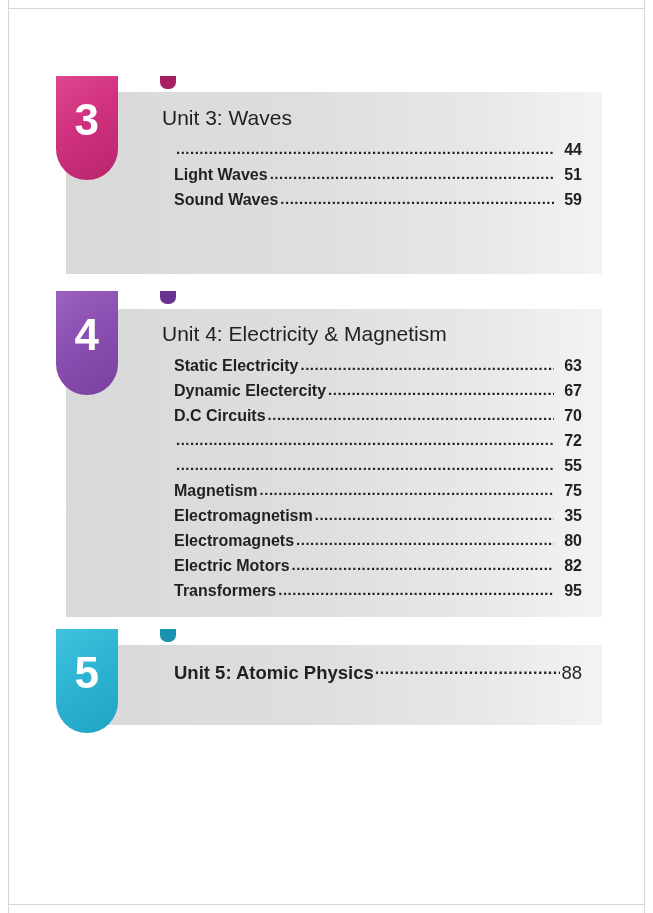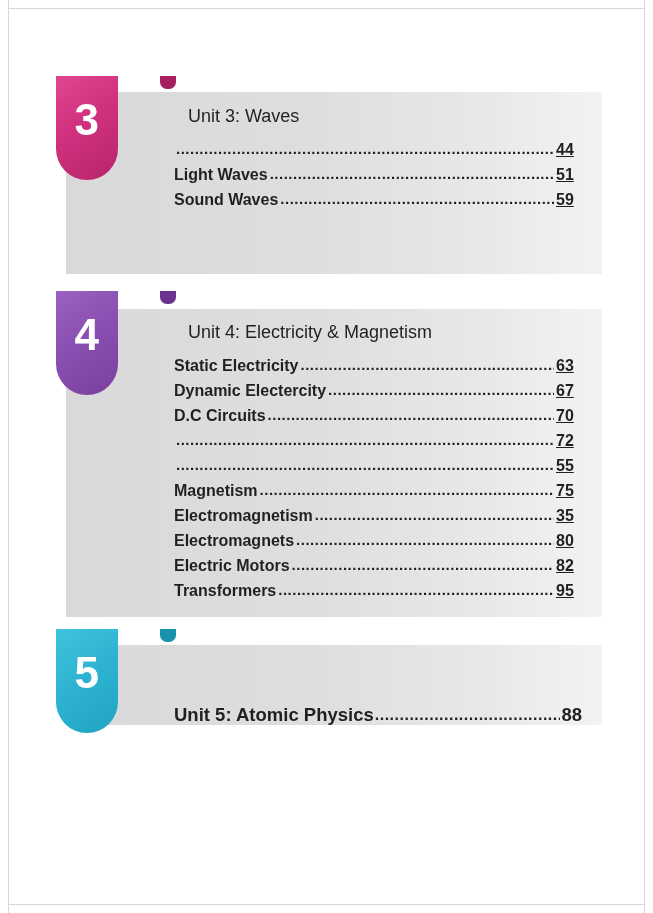--- a/index.html
+++ b/index.html
@@ -98,23 +98,23 @@
   }
   .stub-4 { background: #6b3390; }
 
   .badge-5 {
     background: linear-gradient(145deg, #3fc3dd 0%, #2eb4d2 45%, #1fa3c2 100%);
   }
   .stub-5 { background: #1892ad; }
 
   .unit-title {
     position: absolute;
-    left: 188px;
-    color: #231f20;
-    font-size: 18px;
+    left: 162px;
+    color: #231f20;
+    font-size: 21px;
     font-weight: normal;
     white-space: nowrap;
   }
 
   .toc-list {
     position: absolute;
     left: 174px;
     width: 408px;
   }
   .toc-row {
@@ -135,48 +135,48 @@
     margin: 0 2px;
     color: #231f20;
     font-weight: bold;
     letter-spacing: 0.5px;
     font-size: 15px;
     position: relative;
     top: -1px;
   }
   .toc-row .pg {
     font-weight: bold;
+    text-align: right;
     min-width: 26px;
-    text-decoration: underline;
   }
 
   
   .single-row {
     position: absolute;
     left: 174px;
     display: flex;
-    align-items: flex-end;
+    align-items: flex-start;
     width: 408px;
     font-size: 18.5px;
     color: #231f20;
     white-space: nowrap;
   }
   .single-row .label { font-weight: bold; }
   .single-row .leader {
     flex: 1 1 auto;
     overflow: hidden;
     white-space: nowrap;
     font-weight: bold;
     letter-spacing: 0.5px;
     font-size: 16px;
     position: relative;
     top: -2px;
     margin: 0 1px;
   }
-  .single-row .pg { font-weight: bold; margin-top: 42px; }
+  .single-row .pg { font-weight: normal; }
 </style>
 </head>
 <body>
 
 <div class="page">
   <div class="page-edge-left"></div>
   <div class="page-edge-right"></div>
   <div class="page-edge-top"></div>
   <div class="page-edge-bottom"></div>
 

